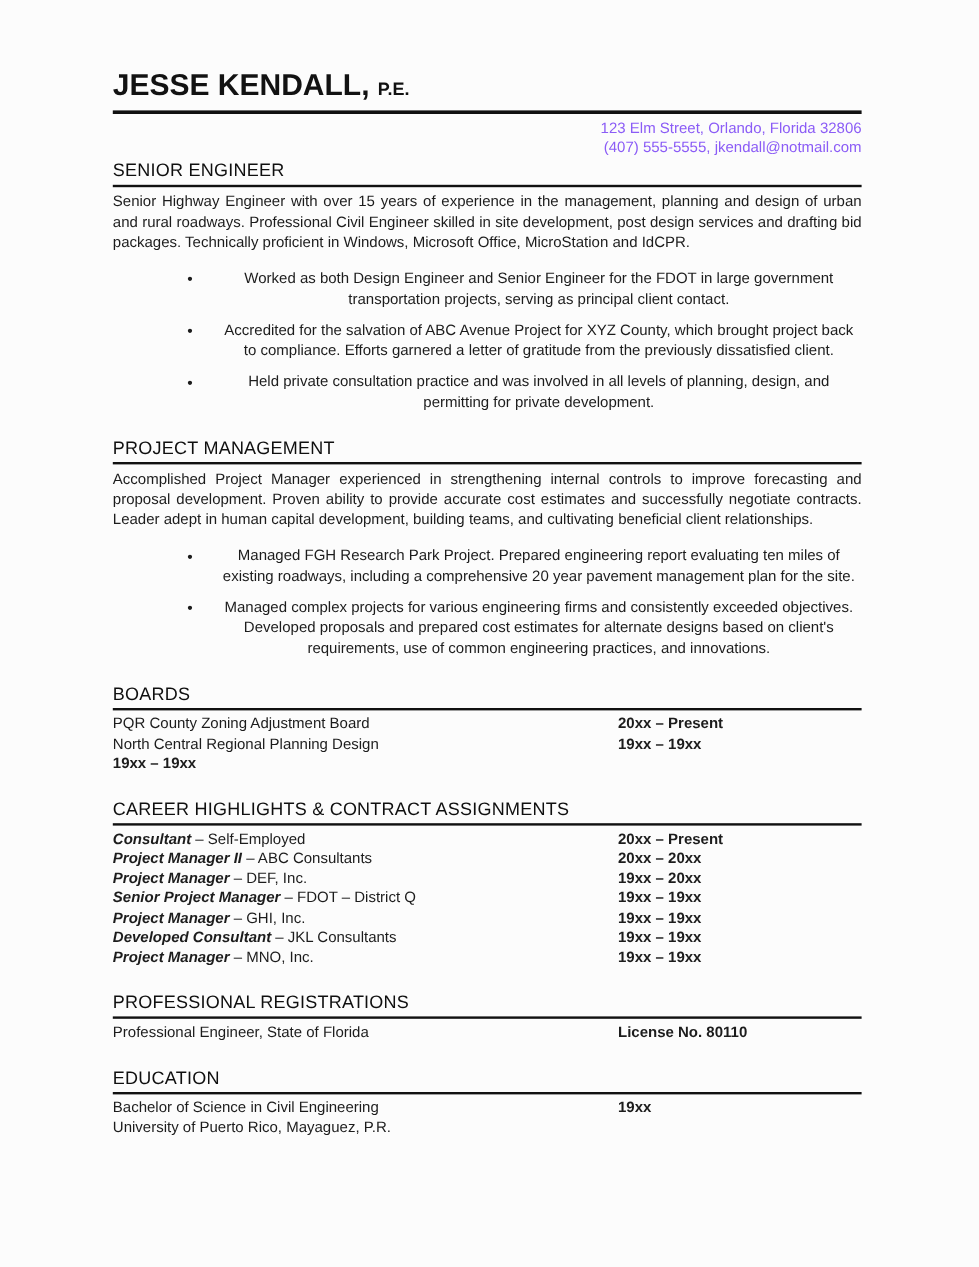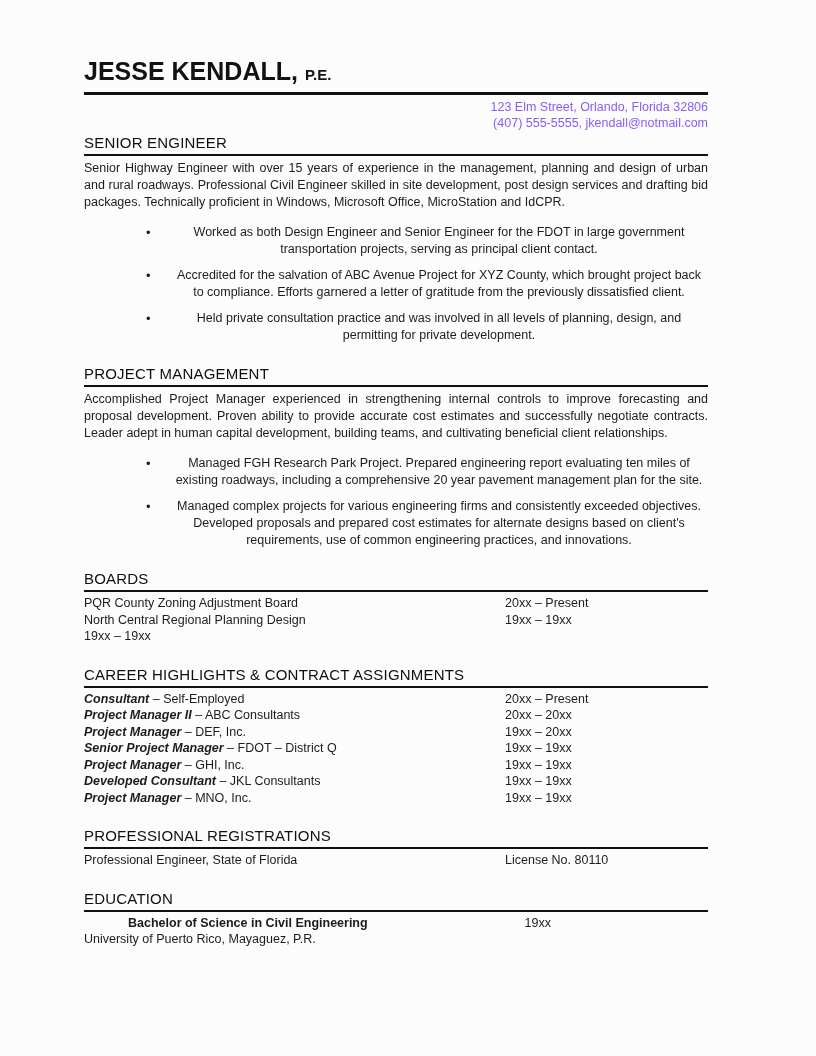--- a/index.html
+++ b/index.html
@@ -10,21 +10,21 @@
   }
   .page {
     position: relative;
     width: 816px; height: 1056px;
     background: #fcfcfc;
     color: #1c1c1c;
     overflow: hidden;
   }
   .content {
     position: absolute;
-    left: 84px; top: 57px;
+    left: 94px; top: 57px;
     width: 624px;
   }
   .name-line {
     font-size: 25px;
     font-weight: bold;
     color: #121212;
     line-height: 28px;
     white-space: nowrap;
   }
   .name-suffix {
@@ -84,26 +84,26 @@
     top: 0;
     font-size: 13px;
   }
   .tbl { margin-top: 3px; }
   .tbl-row {
     display: flex;
     font-size: 12.5px;
     line-height: 16.5px;
   }
   .tbl-left { width: 421px; padding-right: 8px; box-sizing: border-box; }
-  .tbl-right { width: 195px; }
+  .tbl-right { width: 195px; font-weight: bold; }
   .role {
     font-weight: bold;
     font-style: italic;
   }
-  .degree { font-weight: bold; margin-left: 44px; }
+  .degree { font-weight: normal; }
 </style>
 </head>
 <body>
 
 <div class="page">
   <div class="content">
 
     <div class="name-line"><span>JESSE KENDALL,</span> <span class="name-suffix">P.E.</span></div>
     <div class="name-rule"></div>
     <div class="address-block">

